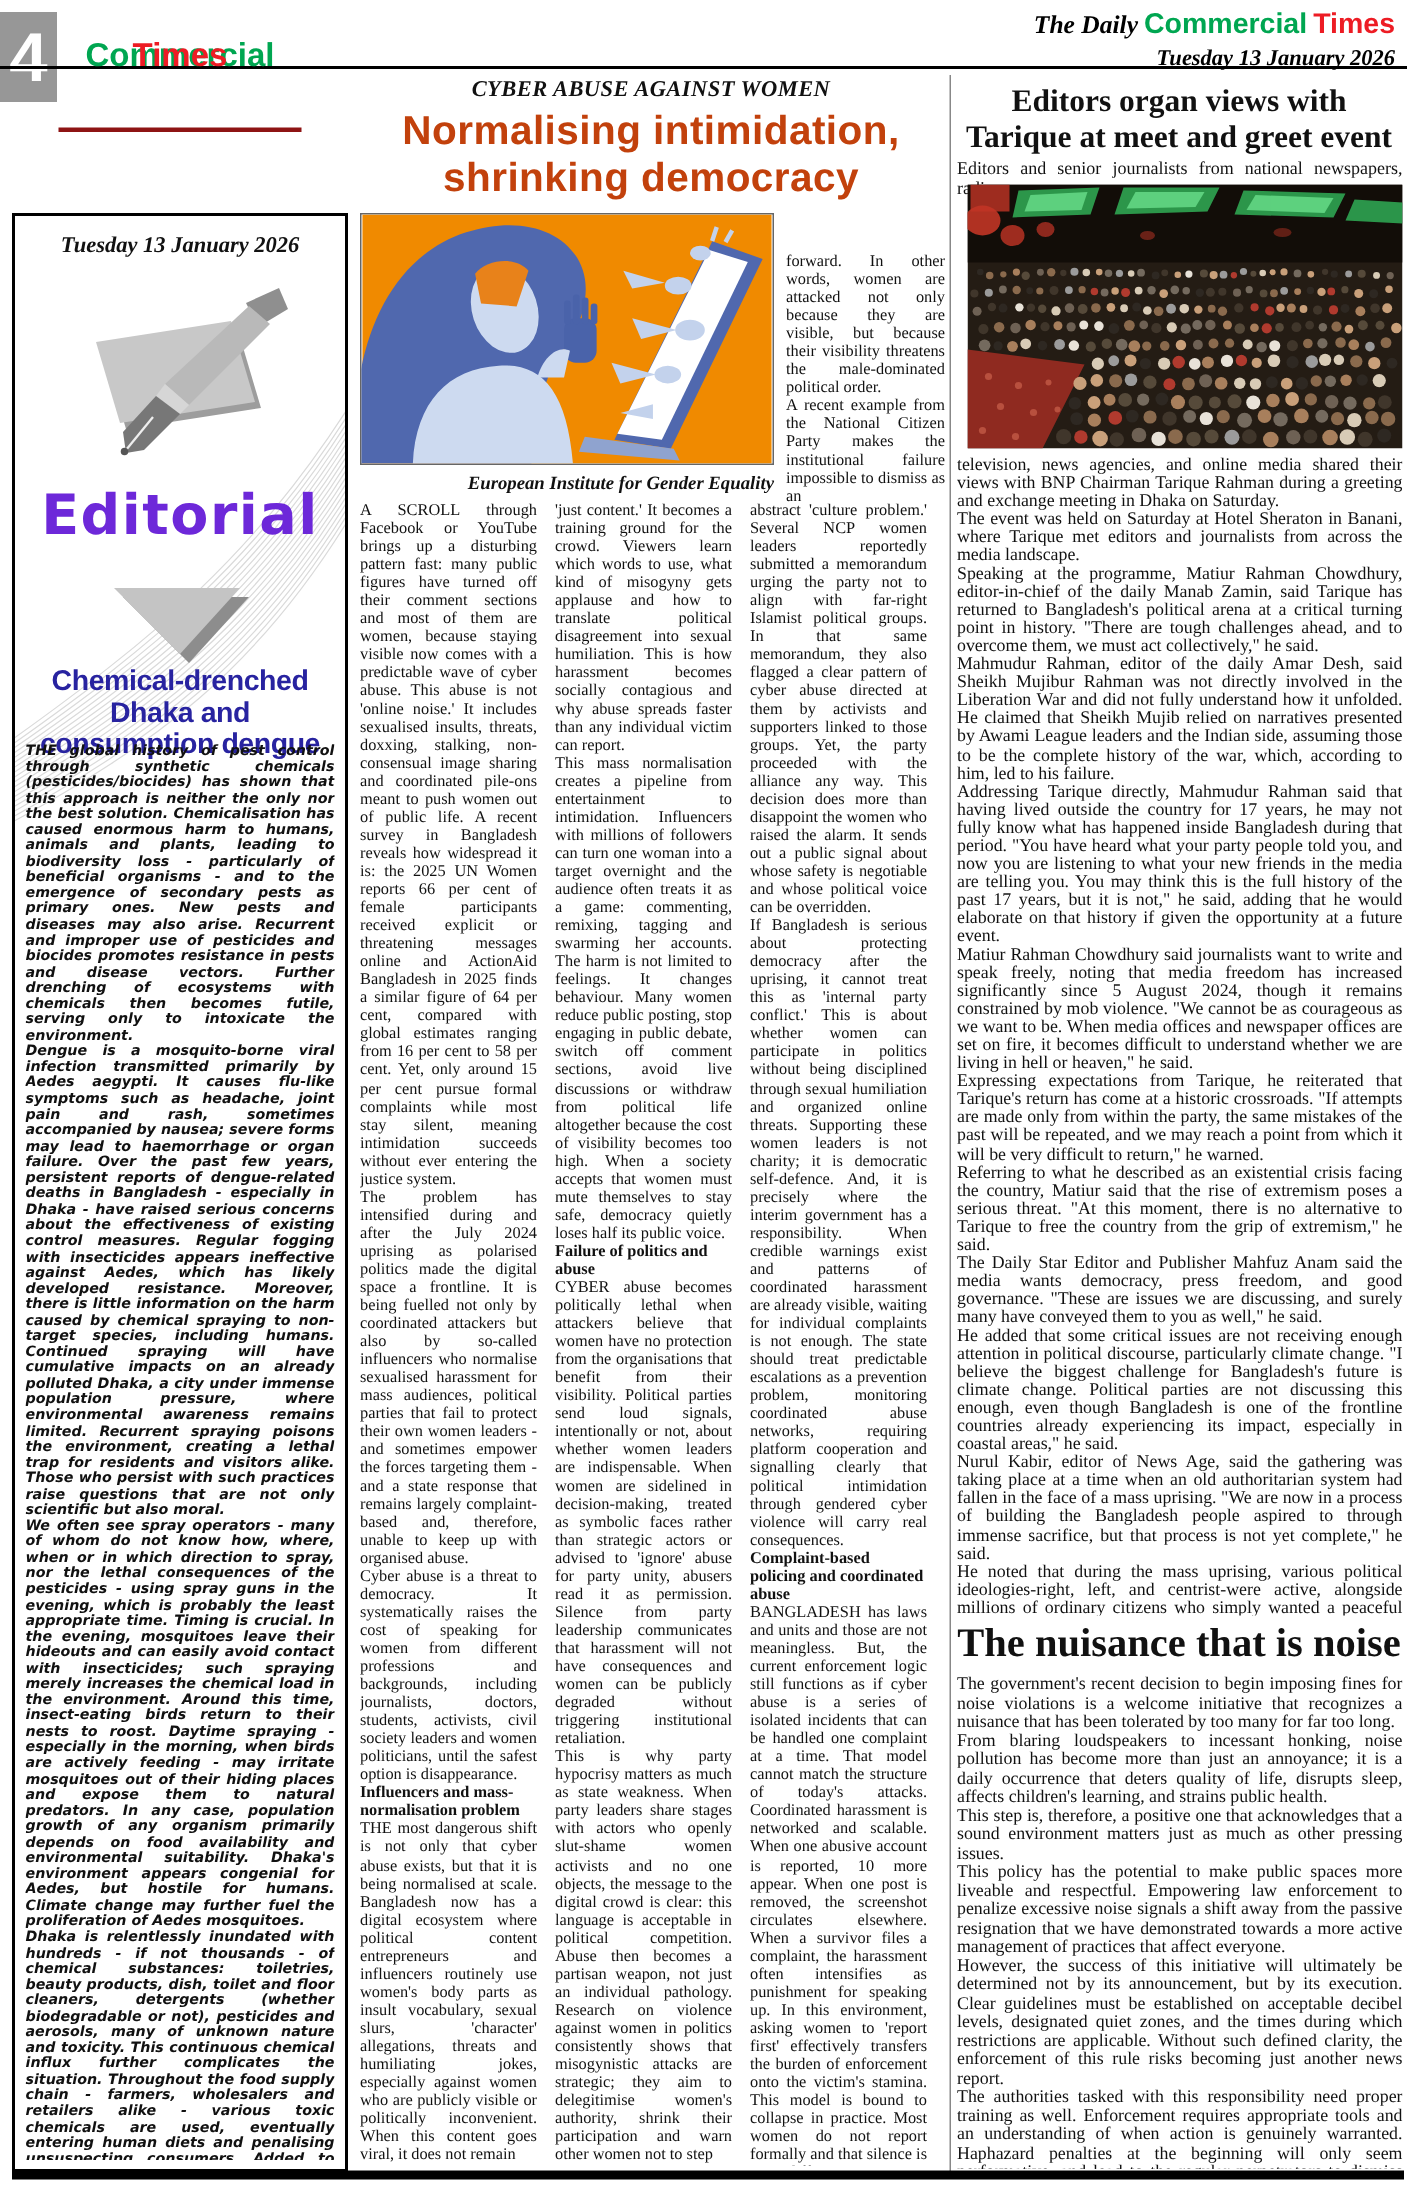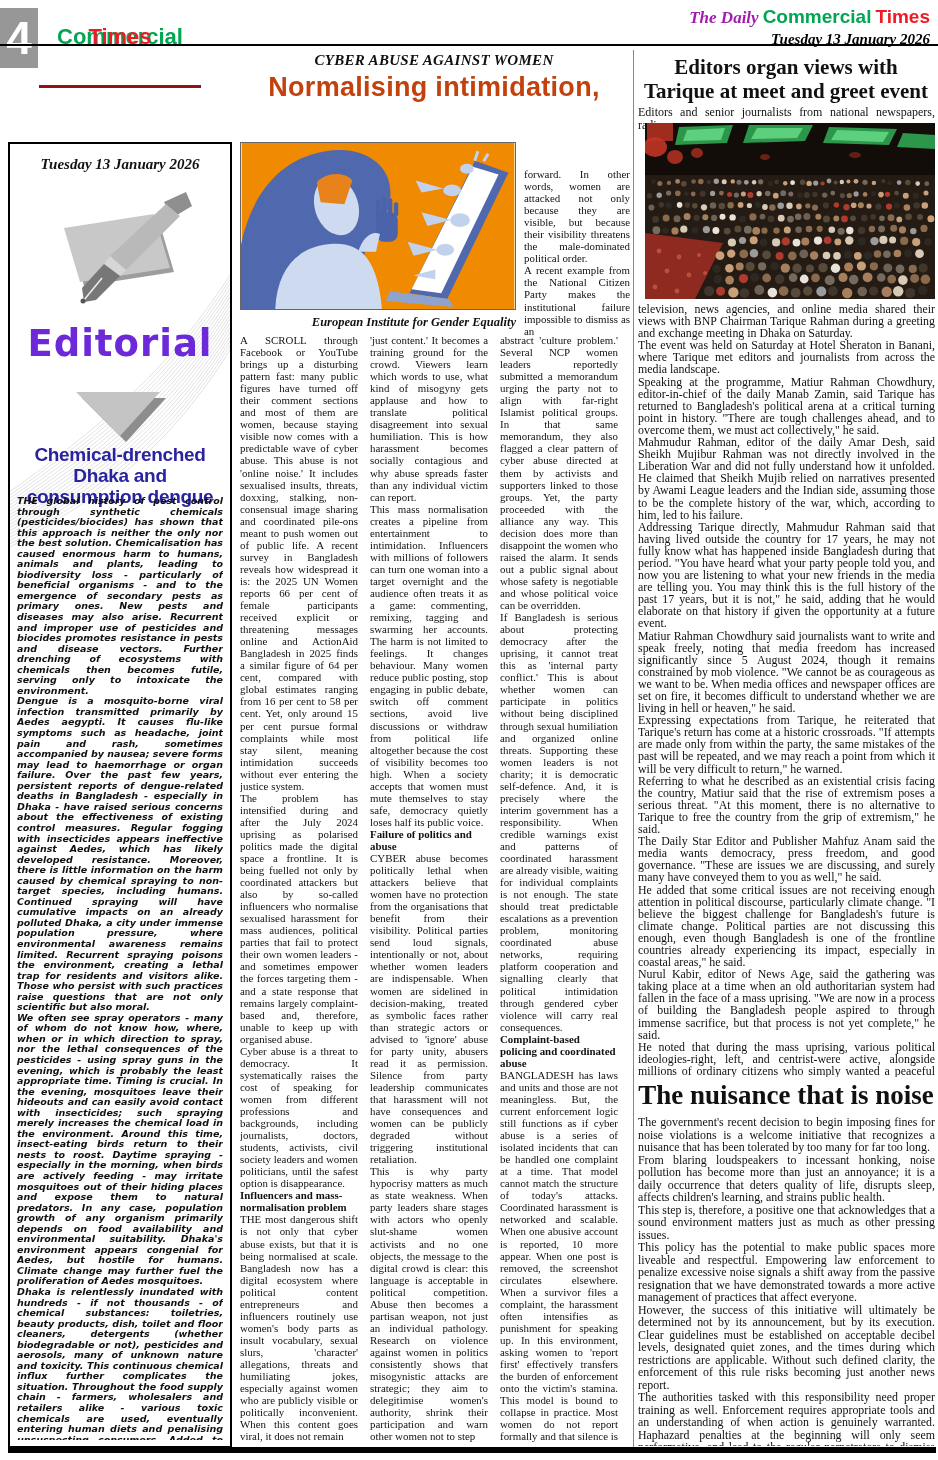--- a/index.html
+++ b/index.html
@@ -4,21 +4,21 @@
 <style>
   html,body{margin:0;padding:0;background:#e8e8e8;}
   .page{position:relative;width:938px;height:1460px;background:#ffffff;overflow:hidden;
         font-family:"Liberation Serif",serif;color:#111;}
   [data-name]{box-sizing:border-box;}
 
   
   .pagenum{position:absolute;left:0;top:8px;width:38px;height:60px;background:#979797;
            color:#fff;font:bold 46px/60px "Liberation Sans",sans-serif;text-align:center;}
   .masthead{position:absolute;right:8px;top:6px;text-align:right;white-space:nowrap;}
-  .mh-daily{font:bold italic 17px "Liberation Serif",serif;font-style:italic;color:#a21caf;}
+  .mh-daily{font:bold italic 17px "Liberation Serif",serif;font-style:italic;color:#000000;}
   .mh-comm{font:bold 19px "Liberation Sans",sans-serif;color:#00A651;}
   .mh-times{font:bold 19px "Liberation Sans",sans-serif;color:#ED1C24;}
   .mh-date{font:bold italic 15px "Liberation Serif",serif;color:#000;margin-top:3px;}
   .toprule{position:absolute;left:0;top:44px;width:938px;height:2px;background:#000;}
 
   
   .edbox{position:absolute;left:8px;top:142px;width:224px;height:1306px;border:2px solid #000;
          overflow:hidden;background:#fff;}
   .swoosh{position:absolute;left:0;top:0;width:100%;height:100%;pointer-events:none;}
   .edlogo{position:absolute;left:0;top:-58px;width:224px;text-align:center;}
@@ -139,20 +139,21 @@
 
   <div style="position:absolute;left:8px;top:82px;width:224px;text-align:center;" data-name="editorial-logo">
     <span class="edlogo l1" style="font:bold 22px 'Liberation Sans',sans-serif;color:#00A651;" data-name="logo-commercial">Commercial</span>
     <span class="edlogo l2" style="font:bold 22px 'Liberation Sans',sans-serif;color:#ED1C24;" data-name="logo-times">Times</span>
     <div style="width:162px;height:3px;background:#8e1414;margin:3px auto 0;" data-name="logo-underline"></div>
   </div>
 
   <div class="kicker" data-name="article-kicker">CYBER ABUSE AGAINST WOMEN</div>
   <div class="mhead" data-name="article-headline">
     <div data-name="article-headline-line1">Normalising intimidation,</div>
+    <div data-name="article-headline-line2">shrinking democracy</div>
   </div>
 
   <div class="illus" data-name="cyber-abuse-illustration">
     <svg viewBox="0 0 276 168" width="274" height="166">
       <rect x="0" y="0" width="276" height="168" fill="#F08A00"></rect>
 
       <polygon points="170,152 236,18 270,30 208,158" fill="#5068AE"></polygon>
       <polygon points="172,148 234,24 260,32 202,152" fill="#ffffff"></polygon>
       <polygon points="150,150 210,158 214,166 146,160" fill="#8fa3cf"></polygon>
 

